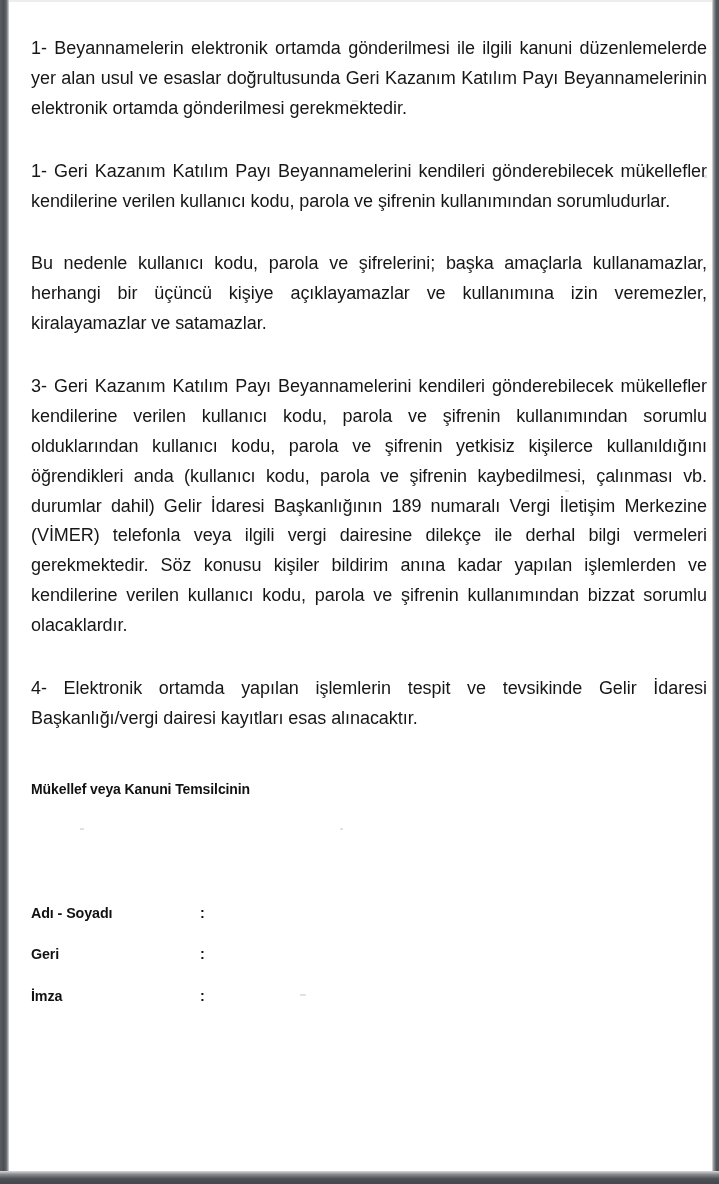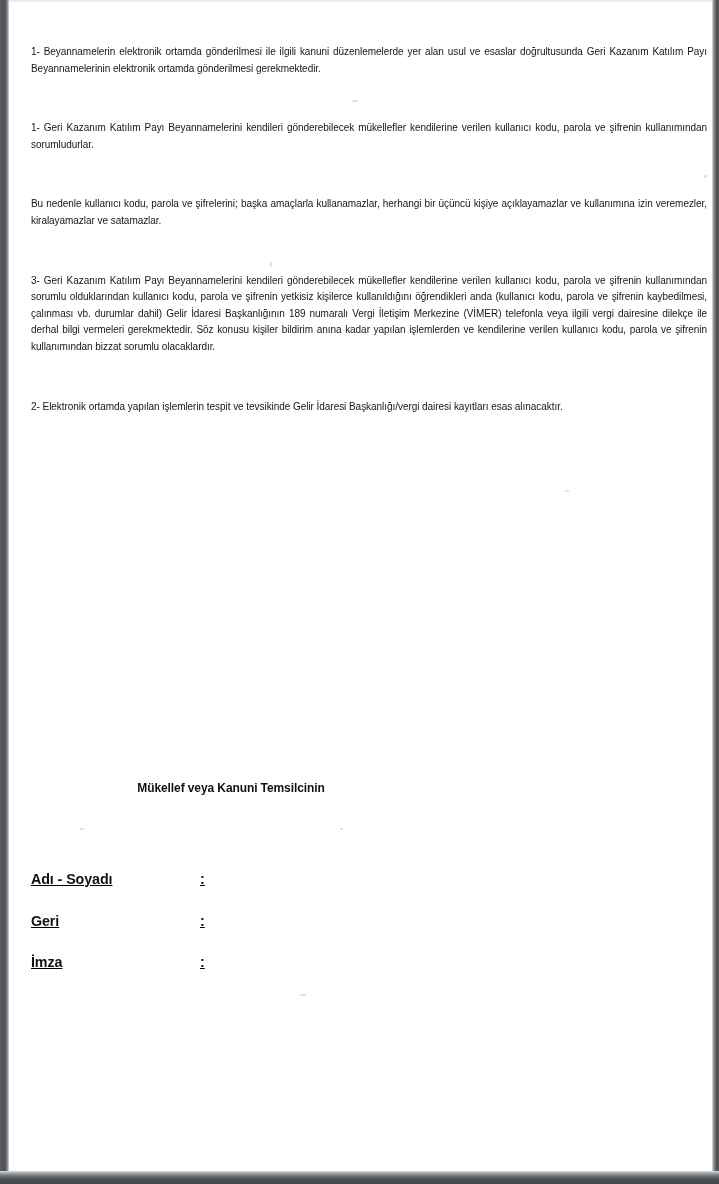--- a/index.html
+++ b/index.html
@@ -44,48 +44,46 @@
   }
 
   .content {
     position: absolute;
     left: 31px;
     top: 26px;
     width: 676px;
   }
 
   p.para {
-    margin: 18px 0 0 0;
-    font-size: 10px;
+    margin: 8px 0 0 0;
+    font-size: 18px;
     line-height: 1.66;
     color: #161616;
     text-align: justify;
     text-justify: inter-word;
     letter-spacing: -0.05px;
   }
   .gap-md { height: 25px; }
 
   
   .sig-block {
     position: absolute;
     left: 31px;
     top: 781px;
     width: 400px;
   }
   .sig-heading {
-    font-size: 12px;
+    font-size: 14px;
     font-weight: bold;
     color: #111111;
     line-height: 1.2;
     letter-spacing: -0.1px;
-    text-align: center;
   }
   .sig-rows {
-    margin-top: 76px;
-    text-decoration: underline;
+    margin-top: 107px;
   }
   .sig-row {
     display: flex;
     align-items: baseline;
     height: 41.5px;
   }
   .sig-label {
     width: 169px;
     font-size: 14.3px;
     font-weight: bold;
@@ -129,21 +127,21 @@
 
     <p class="para">1- Geri Kazanım Katılım Payı Beyannamelerini kendileri gönderebilecek mükellefler kendilerine verilen kullanıcı kodu, parola ve şifrenin kullanımından sorumludurlar.</p>
     <div class="gap-md"></div>
 
     <p class="para">Bu nedenle kullanıcı kodu, parola ve şifrelerini; başka amaçlarla kullanamazlar, herhangi bir üçüncü kişiye açıklayamazlar ve kullanımına izin veremezler, kiralayamazlar ve satamazlar.</p>
     <div class="gap-md"></div>
 
     <p class="para">3- Geri Kazanım Katılım Payı Beyannamelerini kendileri gönderebilecek mükellefler kendilerine verilen kullanıcı kodu, parola ve şifrenin kullanımından sorumlu olduklarından kullanıcı kodu, parola ve şifrenin yetkisiz kişilerce kullanıldığını öğrendikleri anda (kullanıcı kodu, parola ve şifrenin kaybedilmesi, çalınması vb. durumlar dahil) Gelir İdaresi Başkanlığının 189 numaralı Vergi İletişim Merkezine (VİMER) telefonla veya ilgili vergi dairesine dilekçe ile derhal bilgi vermeleri gerekmektedir. Söz konusu kişiler bildirim anına kadar yapılan işlemlerden ve kendilerine verilen kullanıcı kodu, parola ve şifrenin kullanımından bizzat sorumlu olacaklardır.</p>
     <div class="gap-md"></div>
 
-    <p class="para">2- Elektronik ortamda yapılan işlemlerin tespit ve tevsikinde Gelir İdaresi Başkanlığı/vergi dairesi kayıtları esas alınacaktır.</p>
+    <p class="para">4- Elektronik ortamda yapılan işlemlerin tespit ve tevsikinde Gelir İdaresi Başkanlığı/vergi dairesi kayıtları esas alınacaktır.</p>
     <div class="gap-md"></div>
 
 
   </div>
 
   <div class="sig-block">
     <div class="sig-heading">Mükellef veya Kanuni Temsilcinin</div>
 
     <div class="sig-rows">
 

